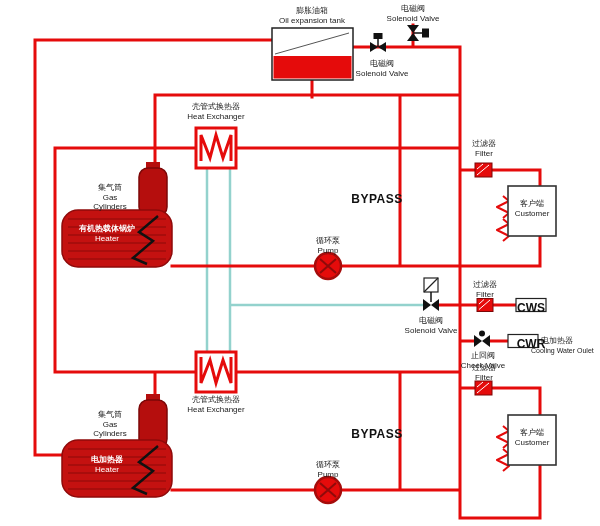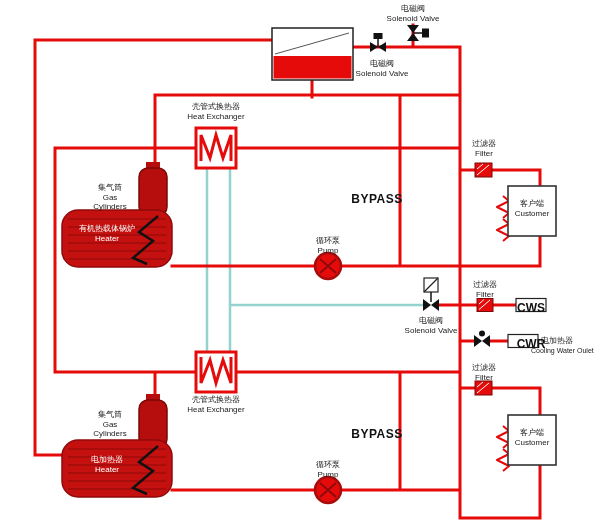--- a/index.html
+++ b/index.html
@@ -3,21 +3,21 @@
 <meta charset="utf-8">
 <style>
   html,body{margin:0;padding:0;background:#fff;}
   #stage{position:relative;width:600px;height:526px;background:#fff;overflow:hidden;
          font-family:"Liberation Sans","DejaVu Sans",sans-serif;}
   #stage svg{position:absolute;left:0;top:0;}
   .lbl{position:absolute;font-size:8px;line-height:1.2;color:#1a1a1a;text-align:center;white-space:nowrap;}
   .lbl div{white-space:nowrap;}
   .bypass{font-weight:bold;font-size:12px;letter-spacing:.5px;color:#111;}
   .white-lbl{color:#fff;}
-  .white-lbl .zh{font-weight:normal;}
+  .white-lbl .zh{font-weight:bold;}
   .tag{font-weight:bold;font-size:12px;color:#111;}
   .ta-left{text-align:left;}
   .sm{font-size:7px;}
 </style>
 </head>
 <body>
 
 <div id="stage">
 
   <svg width="600" height="526" viewBox="0 0 600 526">
@@ -131,20 +131,24 @@
       <circle cx="482" cy="333.5" r="3"></circle>
     </g>
 
     <rect x="508" y="186" width="48" height="50" fill="#fff" stroke="#333" stroke-width="1.6"></rect>
     <rect x="508" y="415" width="48" height="50" fill="#fff" stroke="#333" stroke-width="1.6"></rect>
 
     <rect x="516" y="298.5" width="30" height="13" fill="#fff" stroke="#222" stroke-width="1.2"></rect>
     <rect x="508" y="334.5" width="30" height="13" fill="#fff" stroke="#222" stroke-width="1.2"></rect>
   </svg>
 
+  <div class="lbl" style="left:252px;top:6px;width:120px">
+    <div>膨胀油箱</div>
+    <div>Oil expansion tank</div>
+  </div>
 
   <div class="lbl" style="left:373px;top:4px;width:80px">
     <div>电磁阀</div>
     <div>Solenoid Valve</div>
   </div>
 
   <div class="lbl" style="left:342px;top:59px;width:80px">
     <div>电磁阀</div>
     <div>Solenoid Valve</div>
   </div>
@@ -188,20 +192,24 @@
   </div>
 
 
   <div class="lbl tag" style="left:516px;top:301px;width:30px">CWS</div>
 
   <div class="lbl" style="left:391px;top:316px;width:80px">
     <div>电磁阀</div>
     <div>Solenoid Valve</div>
   </div>
 
+  <div class="lbl" style="left:448px;top:351px;width:70px">
+    <div>止回阀</div>
+    <div>Check Valve</div>
+  </div>
 
   <div class="lbl tag" style="left:508px;top:337px;width:46px">CWR</div>
 
   <div class="lbl ta-left" style="left:541px;top:336px;width:58px">电加热器</div>
   <div class="lbl ta-left sm" style="left:531px;top:347px;width:68px">Cooling Water Oulet</div>
 
   <div class="lbl" style="left:166px;top:395px;width:100px">
     <div>壳管式换热器</div>
     <div>Heat Exchanger</div>
   </div>

